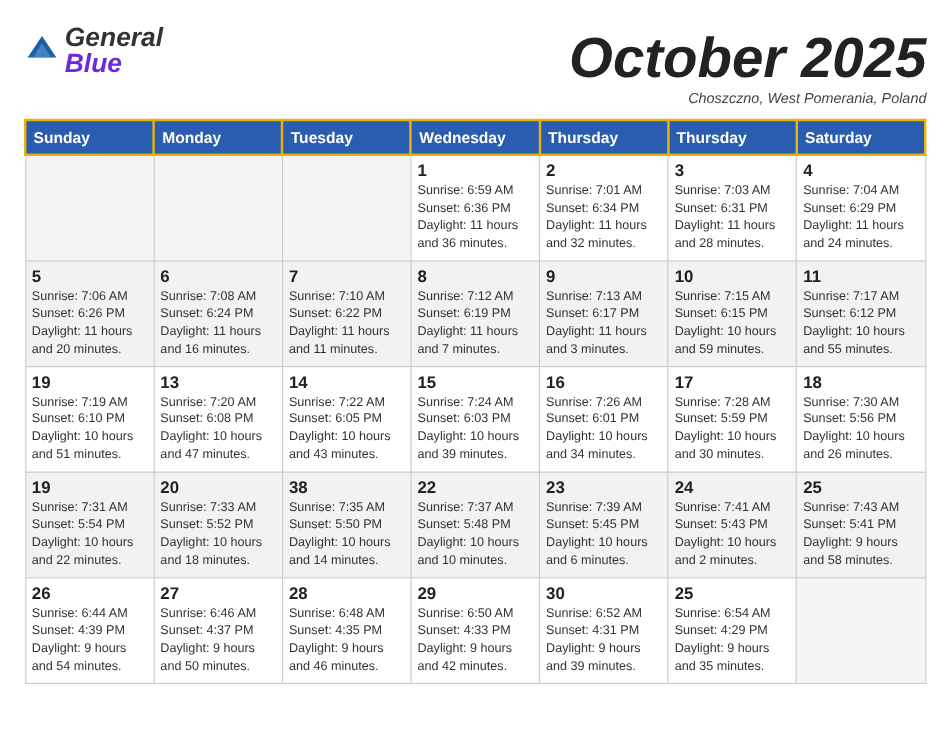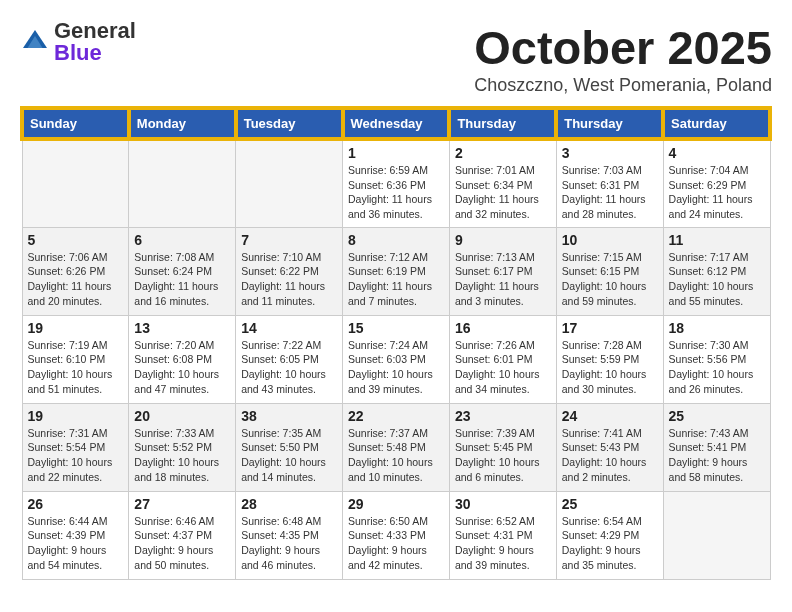--- a/index.html
+++ b/index.html
@@ -8,20 +8,21 @@
       background: #fff;
       width: 792px;
       min-height: 612px;
       padding: 20px;
     }
     .header-area {
       display: flex;
       justify-content: space-between;
       align-items: flex-start;
       margin-bottom: 10px;
+      font-style: italic;
     }
     .logo {
       display: flex;
       align-items: center;
       gap: 4px;
     }
     .logo-text {
       font-size: 22px;
       font-weight: bold;
       line-height: 1;
@@ -34,35 +35,35 @@
     }
     .title-area {
       text-align: right;
     }
     .month-year {
       font-size: 47px;
       font-weight: bold;
       color: #222;
     }
     .location {
-      font-size: 18px;
+      font-size: 12px;
       color: #444;
     }
     .calendar {
       width: 100%;
       border-collapse: collapse;
       table-layout: fixed;
     }
     .calendar th {
       background: #2a5db0;
       color: #fff;
       text-align: left;
       padding: 6px 6px;
       font-size: 13px;
-      border: 4px solid #eab308;
+      border: 2px solid #eab308;
     }
     .calendar td {
       border: 1px solid #ccc;
       vertical-align: top;
       padding: 4px 5px;
       font-size: 11px;
       color: #333;
       height: 88px;
       background: #fff;
     }

